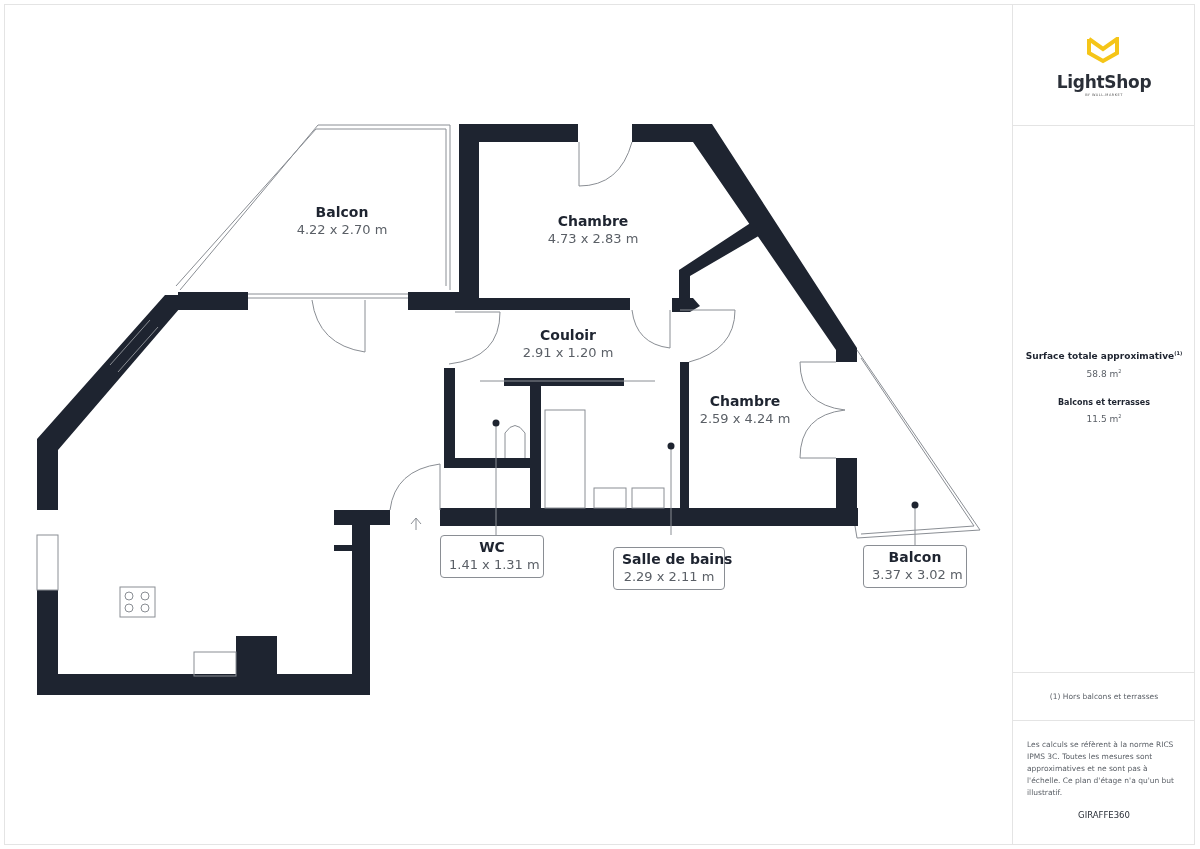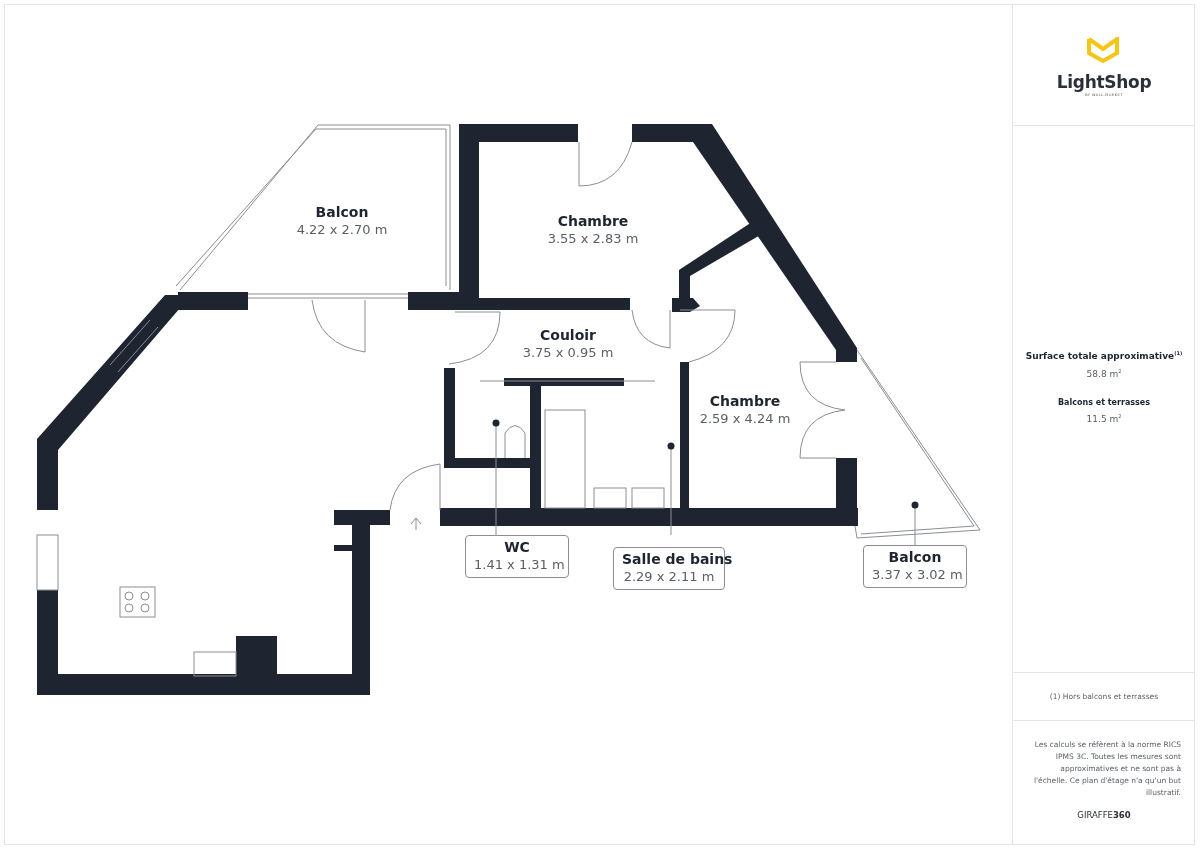--- a/index.html
+++ b/index.html
@@ -18,23 +18,23 @@
   .logo-sub { position: absolute; left: 0; right: 0; top: 89px; font-size: 3.5px; color: #555; letter-spacing: 0.5px; }
   .logo-icon { position: absolute; left: 73px; top: 33px; }
   .summary { position: absolute; left: 0; width: 182px; top: 346px; text-align: center; }
   .sum-title { font-size: 9px; font-weight: bold; color: #1e2430; }
   .sum-title sup { font-size: 5px; }
   .sum-val { font-size: 9px; color: #5a5f66; margin-top: 7px; }
   .sum-val sup, .sub-val sup { font-size: 5px; }
   .sub-title { font-size: 8px; font-weight: bold; color: #1e2430; margin-top: 19px; }
   .sub-val { font-size: 9px; color: #5a5f66; margin-top: 6px; }
   .footnote { top: 668px; height: 47px; border-top: 1px solid #e4e4e4; font-size: 7.5px; color: #5a5f66; line-height: 47px; text-align: center; }
-  .disclaimer { position: absolute; left: 14px; width: 154px; top: 735px; text-align: right; font-size: 7.5px; color: #5a5f66; line-height: 12px; }
+  .disclaimer { position: absolute; left: 14px; width: 154px; top: 735px; text-align: left; font-size: 7.5px; color: #5a5f66; line-height: 12px; }
   .brand { position: absolute; left: 0; width: 182px; top: 806px; text-align: center; font-size: 8.5px; color: #2a2f38; }
-  .brand b { font-weight: bold; }
+  .brand b { font-weight: normal; }
 </style>
 </head>
 <body>
 
 <div class="frame"></div>
 
 <div class="plan">
   <svg width="1010" height="849" viewBox="0 0 1010 849">
     <g fill="#1e2430" stroke="none">
 
@@ -126,31 +126,31 @@
     </g>
     <g></g>
   </svg>
 
   <div class="room-label" style="left:342px; top:203px;">
     <div class="room-name">Balcon</div>
     <div class="room-dim">4.22 x 2.70 m</div>
   </div>
   <div class="room-label" style="left:593px; top:212px;">
     <div class="room-name">Chambre</div>
-    <div class="room-dim">3.55 x 2.83 m</div>
+    <div class="room-dim">4.73 x 2.83 m</div>
   </div>
   <div class="room-label" style="left:568px; top:326px;">
     <div class="room-name">Couloir</div>
-    <div class="room-dim">3.75 x 0.95 m</div>
+    <div class="room-dim">2.91 x 1.20 m</div>
   </div>
   <div class="room-label" style="left:745px; top:392px;">
     <div class="room-name">Chambre</div>
     <div class="room-dim">2.59 x 4.24 m</div>
   </div>
-  <div class="room-label boxed" style="left:465px; top:535px; width:86px;">
+  <div class="room-label boxed" style="left:440px; top:535px; width:86px;">
     <div class="room-name">WC</div>
     <div class="room-dim">1.41 x 1.31 m</div>
   </div>
   <div class="room-label boxed" style="left:613px; top:547px; width:94px;">
     <div class="room-name">Salle de bains</div>
     <div class="room-dim">2.29 x 2.11 m</div>
   </div>
   <div class="room-label boxed" style="left:863px; top:545px; width:86px;">
     <div class="room-name">Balcon</div>
     <div class="room-dim">3.37 x 3.02 m</div>

